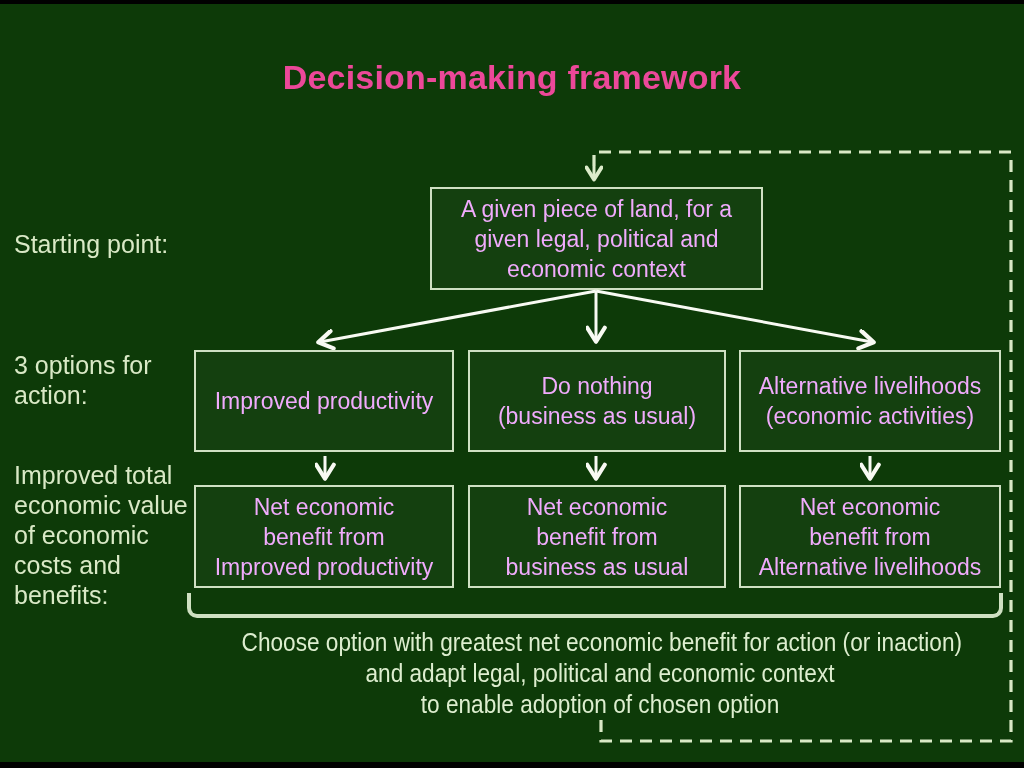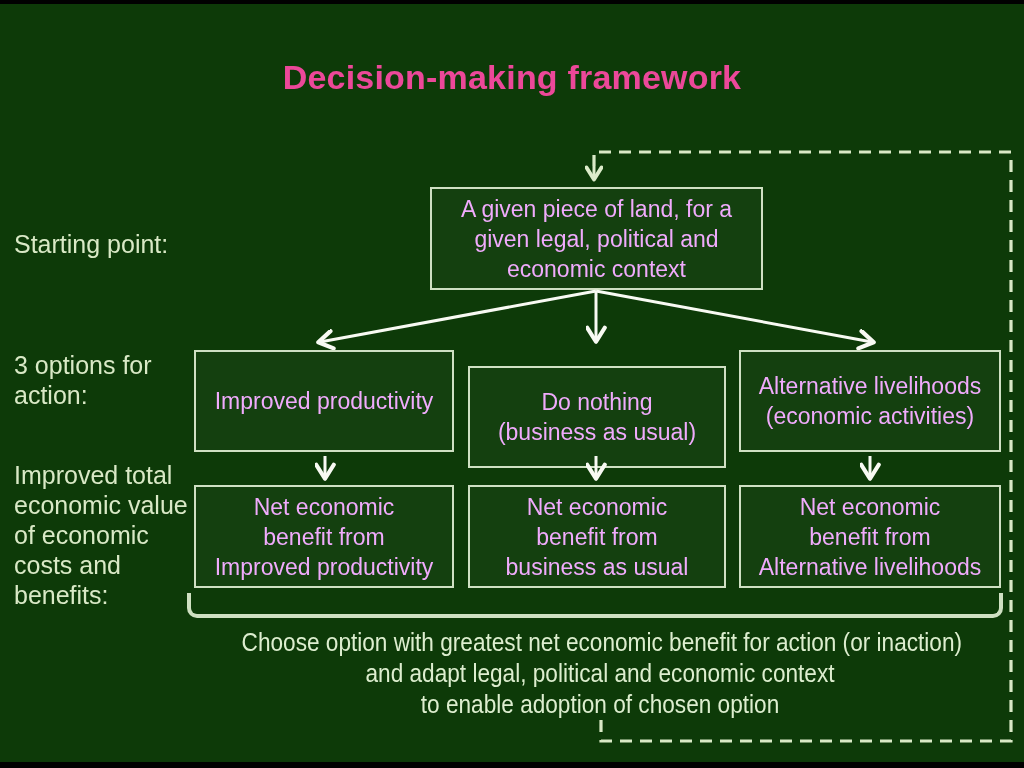--- a/index.html
+++ b/index.html
@@ -29,21 +29,21 @@
   .fbox{
     position:absolute;
     border:2px solid #cfe0c3;
     background:rgba(255,255,255,0.03);
     color:#f0abfc;font-size:23px;line-height:30px;
     display:flex;align-items:center;justify-content:center;
     text-align:center;white-space:pre;box-sizing:border-box;
   }
   #box-context{left:430px;top:187px;width:333px;height:103px;}
   #box-opt1{left:194px;top:350px;width:260px;height:102px;}
-  #box-opt2{left:468px;top:366px;width:258px;height:102px;}
+  #box-opt2{left:468px;top:350px;width:258px;height:102px;}
   #box-opt3{left:739px;top:350px;width:262px;height:102px;}
   #box-ben1{left:194px;top:485px;width:260px;height:103px;}
   #box-ben2{left:468px;top:485px;width:258px;height:103px;}
   #box-ben3{left:739px;top:485px;width:262px;height:103px;}
 
   .bracket{
     position:absolute;left:187px;top:593px;width:808px;height:21px;
     border-left:4px solid #cfe0c2;border-right:4px solid #cfe0c2;
     border-bottom:4px solid #cfe0c2;
     border-radius:0 0 10px 10px;

